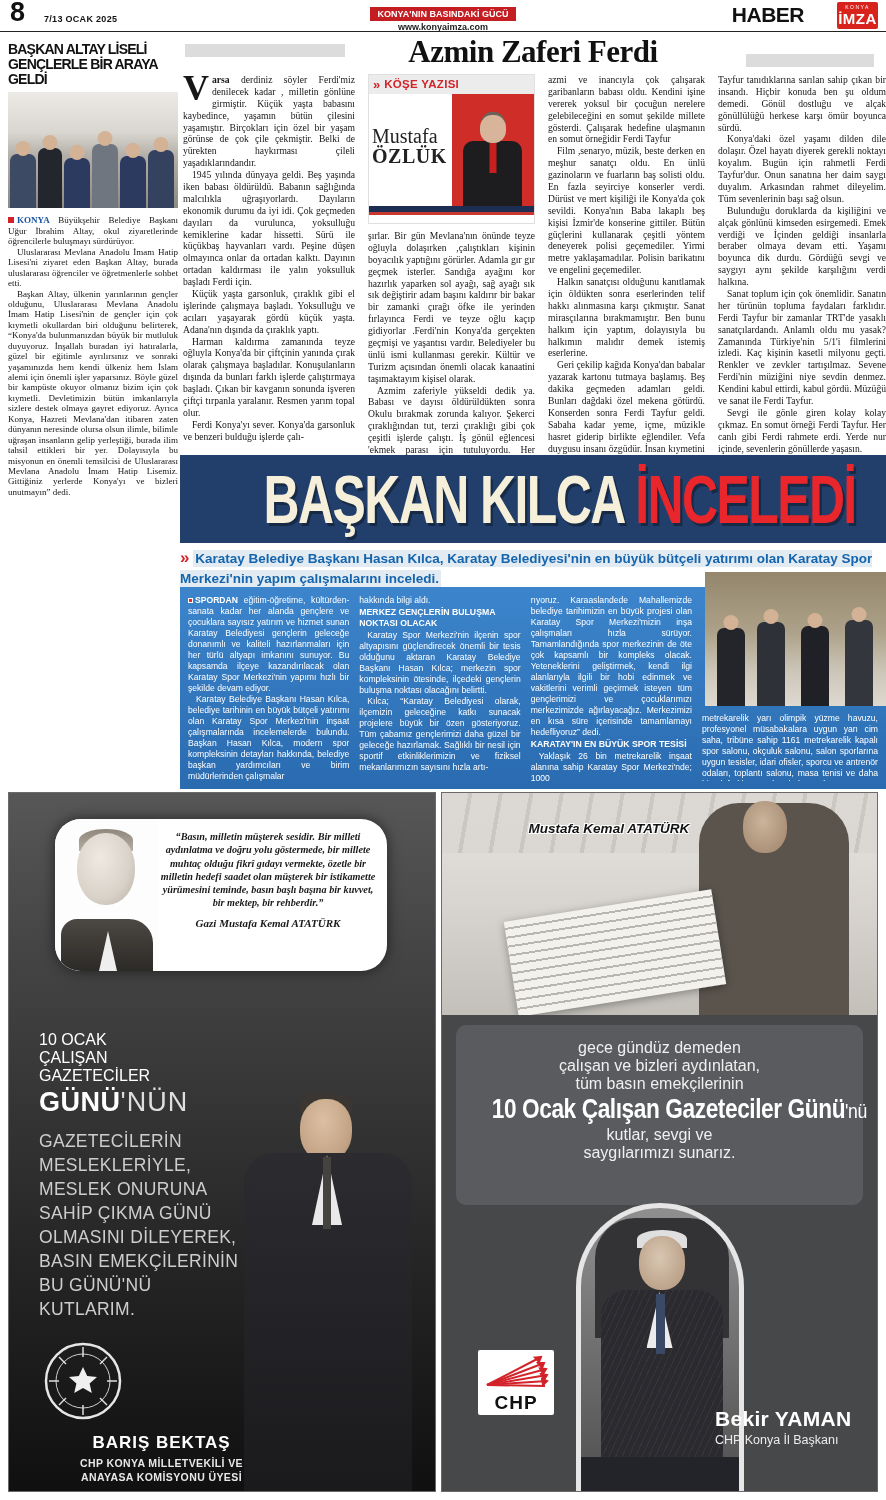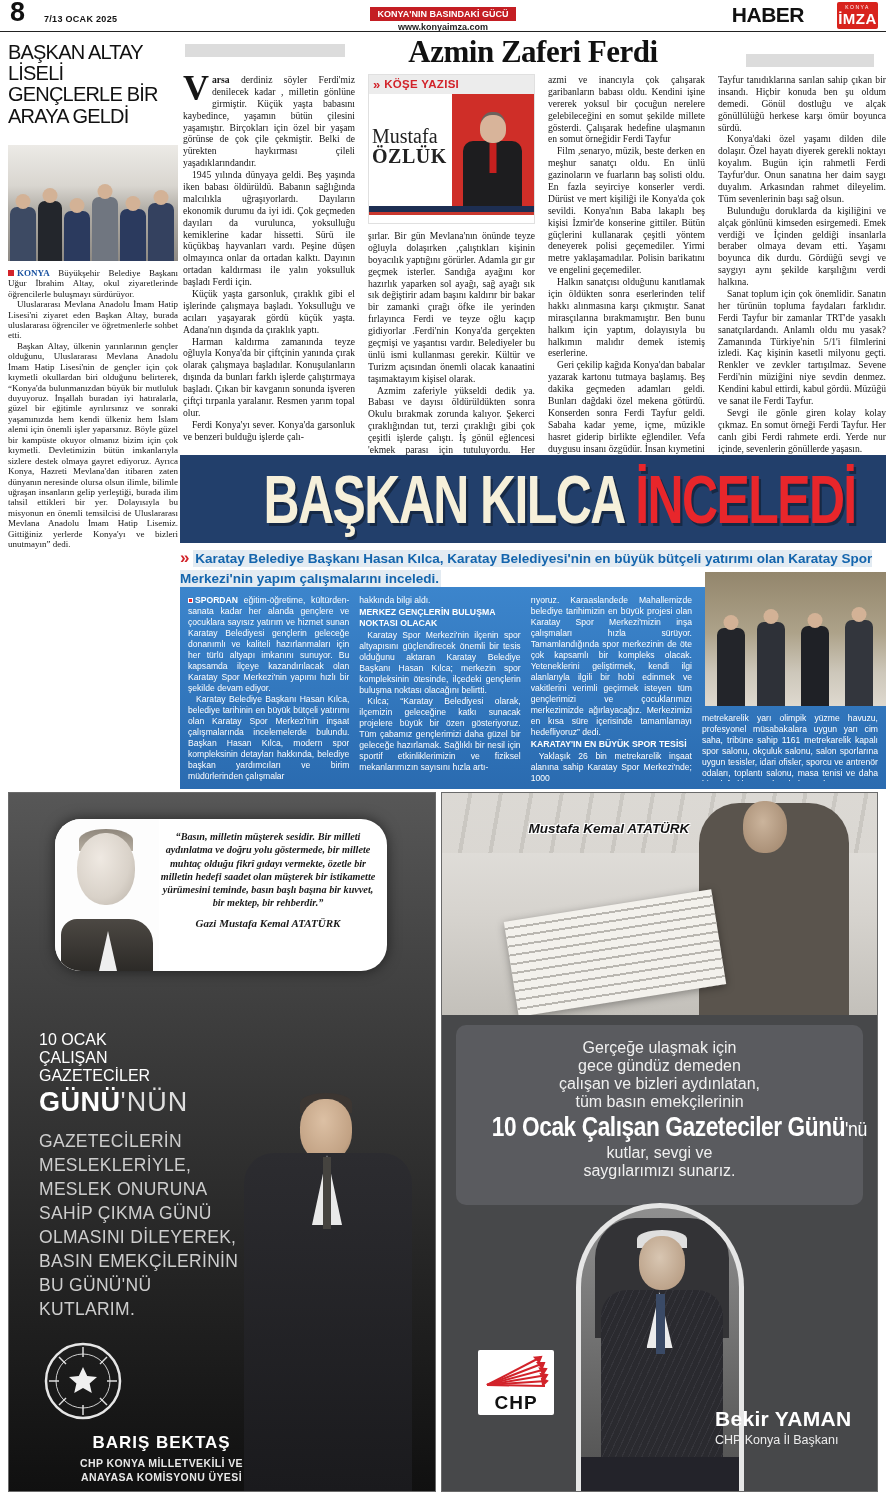--- a/index.html
+++ b/index.html
@@ -17,21 +17,21 @@
   #hdr .tagbox{display:inline-block;background:#c41e23;color:#fff;font-weight:700;font-size:9px;padding:2px 8px;}
   #hdr .url{font-size:9px;font-weight:700;color:#222;margin-top:1px;}
   #hdr .haber{position:absolute;right:82px;top:3px;font-size:21px;font-weight:900;letter-spacing:-.5px;}
   #hdr .imza{position:absolute;right:8px;top:2px;width:41px;height:27px;background:#d8231d;color:#fff;
              text-align:center;border-radius:2px;line-height:1;}
   #hdr .imza .k{display:block;font-size:5px;letter-spacing:1.5px;padding-top:3px;}
   #hdr .imza .m{display:block;font-size:15px;font-weight:900;letter-spacing:.5px;margin-top:1px;}
 
   
   #altay{position:absolute;left:8px;top:42px;width:170px;}
-  #altay h1{font-size:20px;line-height:1.06;font-weight:400;letter-spacing:-.8px;margin-bottom:18px;}
+  #altay h1{font-size:14px;line-height:1.06;font-weight:700;letter-spacing:-.8px;margin-bottom:6px;}
   .ph{position:relative;overflow:hidden;}
   #altay .photo{height:116px;background:linear-gradient(180deg,#eceae6 0%,#d9d6d0 35%,#b3afa8 55%,#8e8a84 100%);margin-bottom:7px;}
   .psn{position:absolute;bottom:0;border-radius:7px 7px 0 0;}
   .psn::before{content:"";position:absolute;top:-13px;left:50%;transform:translateX(-50%);
                width:15px;height:15px;border-radius:50%;background:#d3b296;}
   #altay .body{font-family:"Liberation Serif","DejaVu Serif",serif;font-size:9px;line-height:1.16;
                text-align:justify;color:#161616;height:386px;overflow:hidden;}
   #altay .body p{text-indent:9px;}
   #altay .body p.lead{text-indent:0;}
   .redsq{display:inline-block;width:6px;height:6px;background:#d2232a;margin-right:3px;}
@@ -365,21 +365,20 @@
   <section id="yaman" data-name="yaman-congratulation-ad">
     <div class="y-photo" data-name="ataturk-reading-photo">
       <div class="y-fig" data-name="person-silhouette"></div>
       <div class="y-news" data-name="newspaper-prop"></div>
       <div class="y-quote" data-name="quote-block">
         <div class="y-qauthor" data-name="quote-author">Mustafa Kemal ATATÜRK</div>
       </div>
     </div>
     <div class="y-panel" data-name="yaman-message-panel">
       <div class="m" data-name="message-lines">
-          <p data-name="message-line">Gerçeğe ulaşmak için</p>
           <p data-name="message-line">gece gündüz demeden</p>
           <p data-name="message-line">çalışan ve bizleri aydınlatan,</p>
           <p data-name="message-line">tüm basın emekçilerinin</p>
         </div>
       <div><span class="y-bold" data-name="day-title"><span data-name="day-title-bold">10 Ocak Çalışan Gazeteciler Günü</span><span class="sfx" data-name="day-title-suffix">'nü</span></span></div>
       <div class="m" data-name="message-post-lines">
           <p data-name="message-line">kutlar, sevgi ve</p>
           <p data-name="message-line">saygılarımızı sunarız.</p>
         </div>
     </div>

